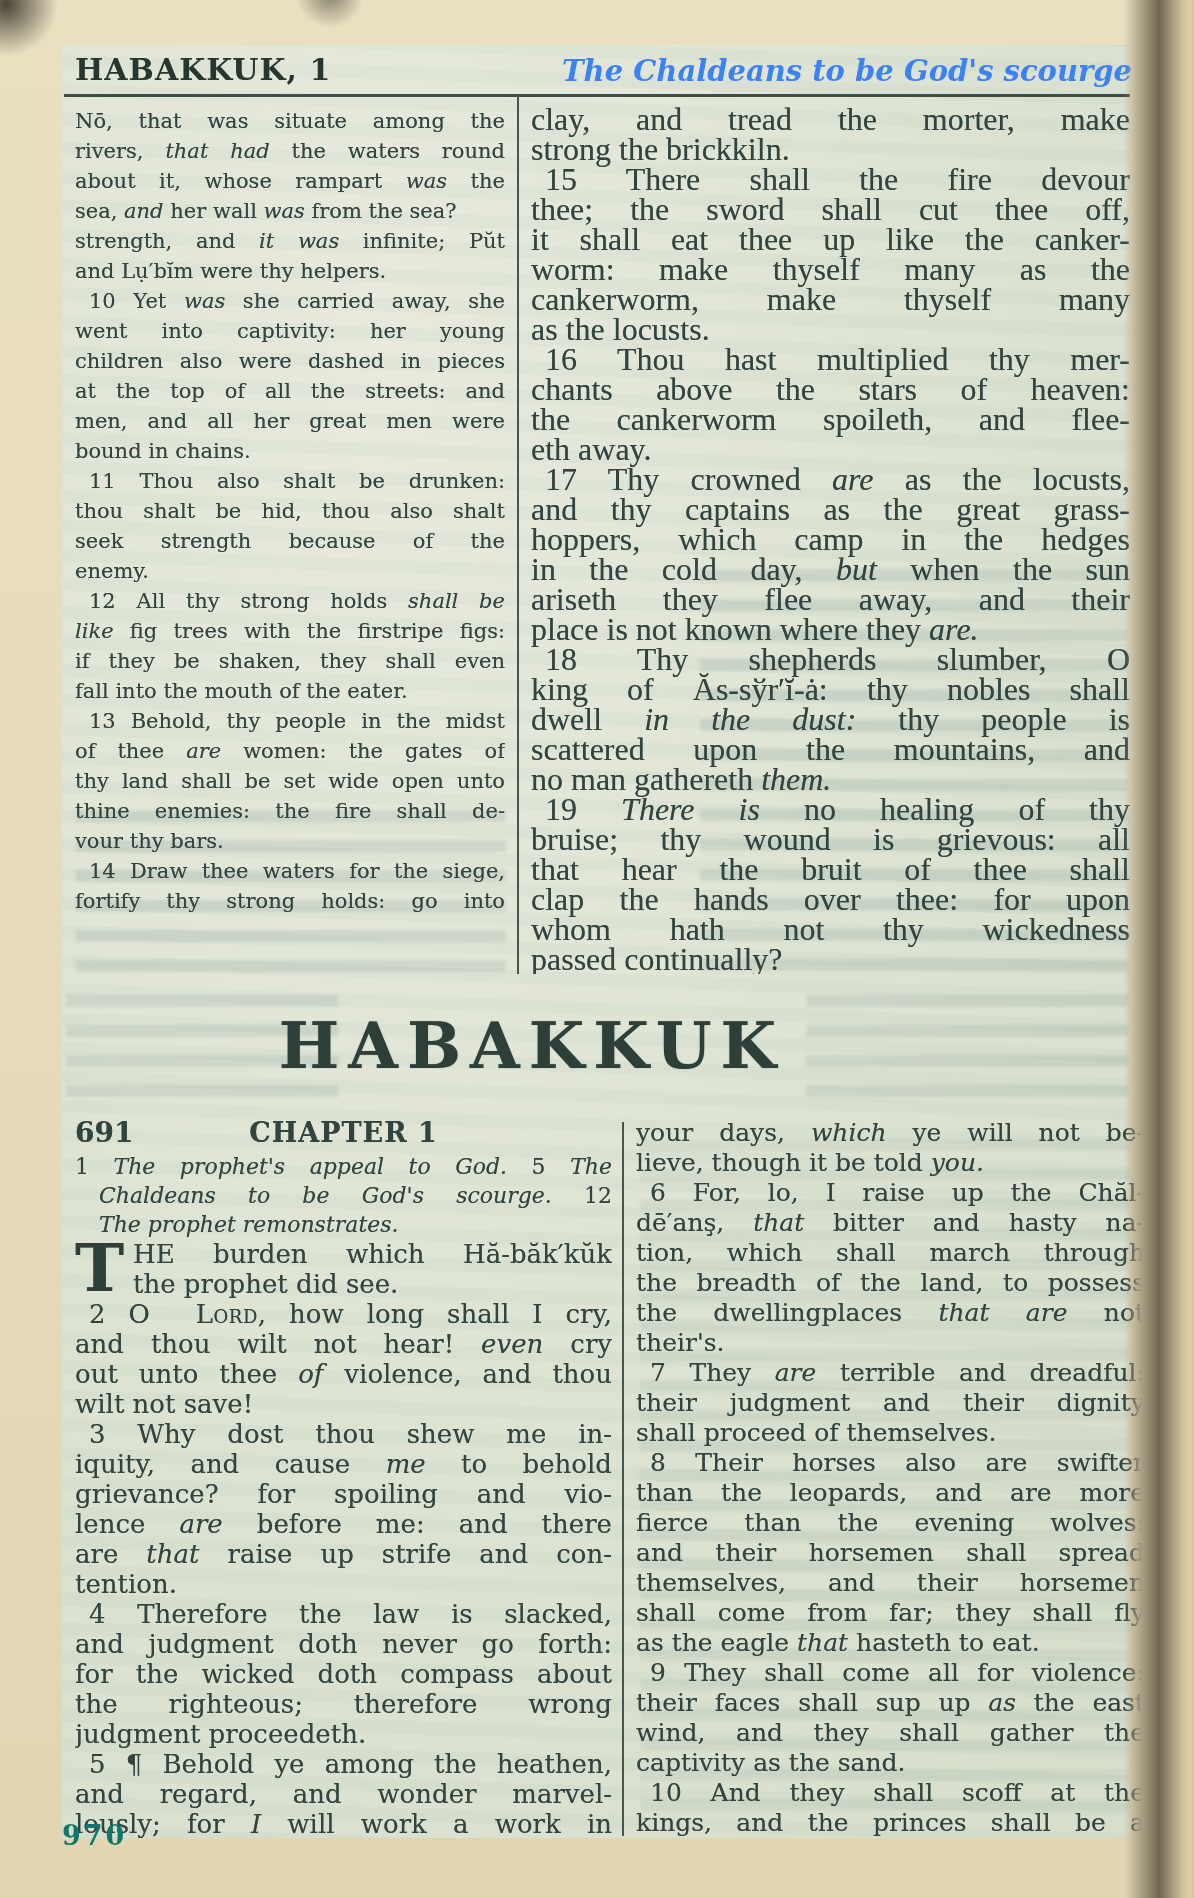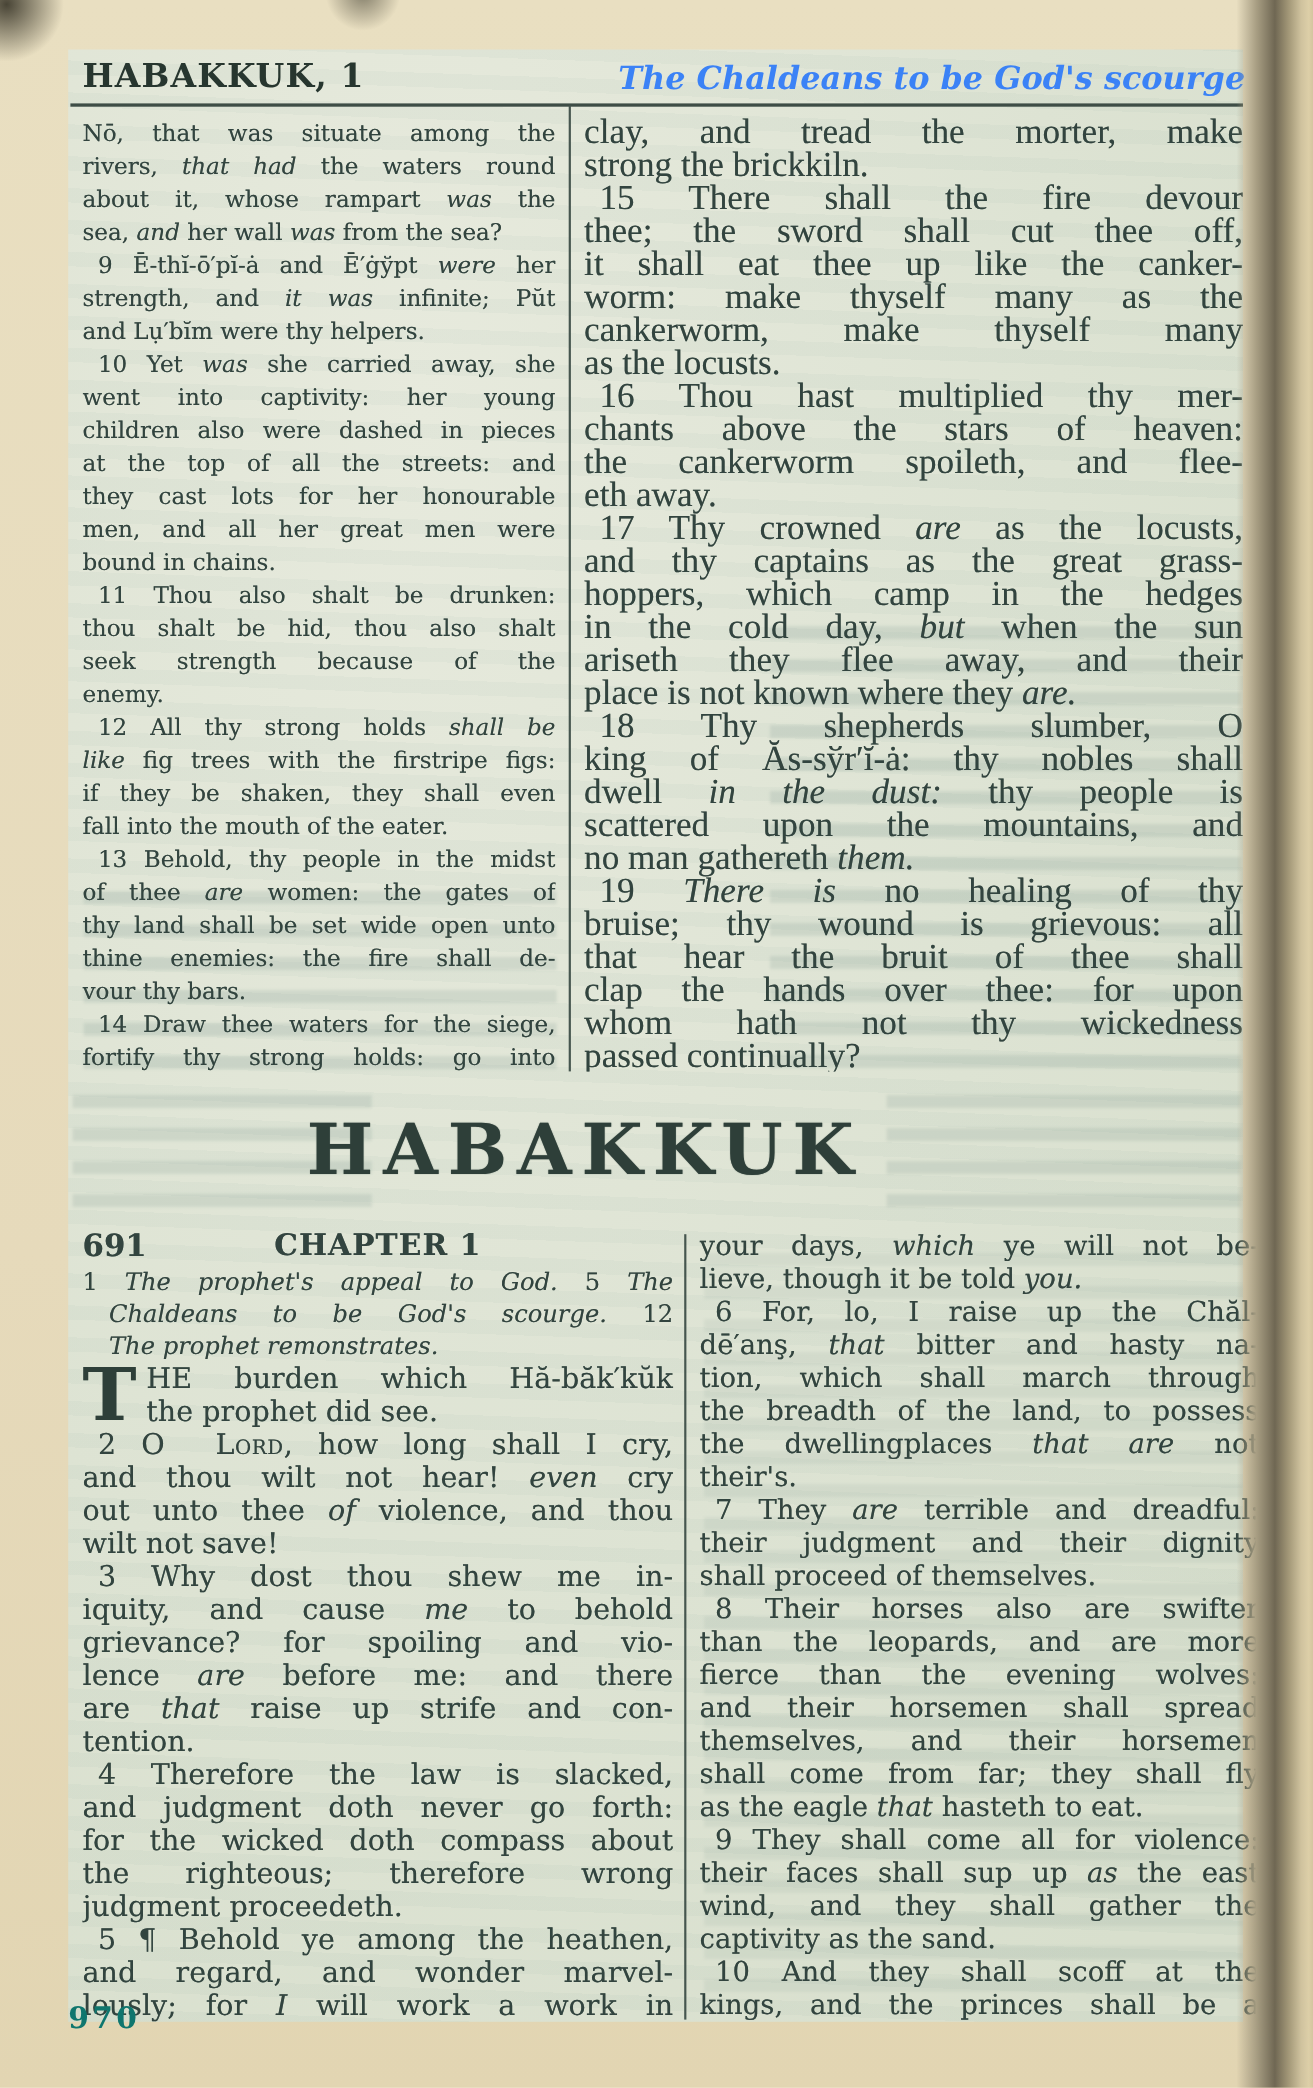--- a/index.html
+++ b/index.html
@@ -83,28 +83,26 @@
 <div class="top-rule"></div>
 
 <div class="vdiv" id="top-divider"></div>
 <div class="vdiv" id="bottom-divider"></div>
 
 <div class="col" id="top-left-col">
     <div class="tline"><span class="s-n">Nō, that was situate among the</span></div>
     <div class="tline"><span class="s-n">rivers, </span><span class="s-i">that had</span><span class="s-n"> the waters round</span></div>
     <div class="tline"><span class="s-n">about it, whose rampart </span><span class="s-i">was</span><span class="s-n"> the</span></div>
     <div class="tline end"><span class="s-n">sea, </span><span class="s-i">and</span><span class="s-n"> her wall </span><span class="s-i">was</span><span class="s-n"> from the sea?</span></div>
-    <div class="tline ind"><span class="s-n">9 Ē-thĭ-ō′pĭ-ȧ and Ē′ġўpt </span><span class="s-i">were</span><span class="s-n"> her</span></div>
     <div class="tline"><span class="s-n">strength, and </span><span class="s-i">it was</span><span class="s-n"> infinite; Pŭt</span></div>
     <div class="tline end"><span class="s-n">and Lụ′bĭm were thy helpers.</span></div>
     <div class="tline ind"><span class="s-n">10 Yet </span><span class="s-i">was</span><span class="s-n"> she carried away, she</span></div>
     <div class="tline"><span class="s-n">went into captivity: her young</span></div>
     <div class="tline"><span class="s-n">children also were dashed in pieces</span></div>
     <div class="tline"><span class="s-n">at the top of all the streets: and</span></div>
-    <div class="tline"><span class="s-n">they cast lots for her honourable</span></div>
     <div class="tline"><span class="s-n">men, and all her great men were</span></div>
     <div class="tline end"><span class="s-n">bound in chains.</span></div>
     <div class="tline ind"><span class="s-n">11 Thou also shalt be drunken:</span></div>
     <div class="tline"><span class="s-n">thou shalt be hid, thou also shalt</span></div>
     <div class="tline"><span class="s-n">seek strength because of the</span></div>
     <div class="tline end"><span class="s-n">enemy.</span></div>
     <div class="tline ind"><span class="s-n">12 All thy strong holds </span><span class="s-i">shall be</span></div>
     <div class="tline"><span class="s-i">like</span><span class="s-n"> fig trees with the firstripe figs:</span></div>
     <div class="tline"><span class="s-n">if they be shaken, they shall even</span></div>
     <div class="tline end"><span class="s-n">fall into the mouth of the eater.</span></div>

